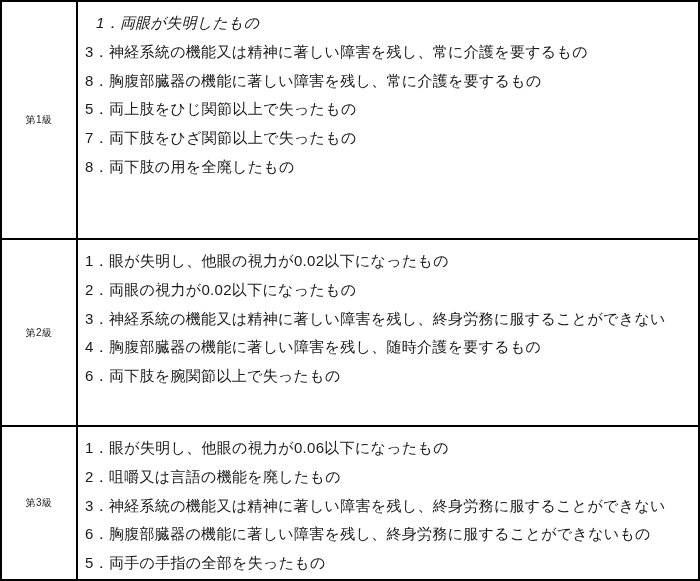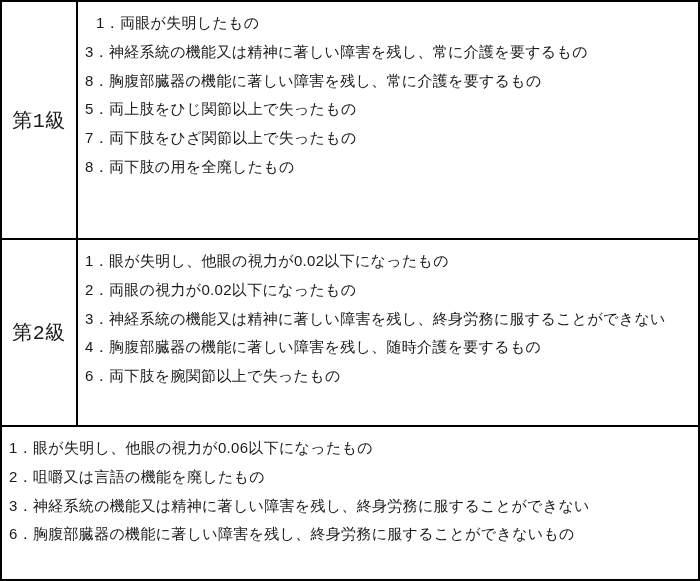--- a/index.html
+++ b/index.html
@@ -29,40 +29,40 @@
   .row-2 { height: 187px; }
   .row-3 { height: 152px; }
 
   .grade-cell {
     width: 76px;
     min-width: 76px;
     border-right: 2px solid #000000;
     display: flex;
     align-items: center;
     justify-content: center;
-    font-size: 20px;
+    font-size: 10px;
     letter-spacing: 0.5px;
-    font-family: Liberation Mono, monospace;
   }
 
   .criteria-cell {
     flex: 1;
     padding: 7px 2px 0 7px;
     overflow: hidden;
   }
 
   .criteria-line {
     line-height: 28.8px;
     font-size: 15px;
     white-space: nowrap;
     letter-spacing: 0.3px;
   }
 
   .criteria-line.indent {
     padding-left: 11px;
+    font-style: italic;
   }
 </style>
 </head>
 <body>
 
 <div class="table-wrap">
 
   <div class="grade-row row-1">
     <div class="grade-cell">第1級</div>
     <div class="criteria-cell">
@@ -80,21 +80,23 @@
     <div class="criteria-cell">
       <div class="criteria-line">1．眼が失明し、他眼の視力が0.02以下になったもの</div>
       <div class="criteria-line">2．両眼の視力が0.02以下になったもの</div>
       <div class="criteria-line">3．神経系統の機能又は精神に著しい障害を残し、終身労務に服することができない</div>
       <div class="criteria-line">4．胸腹部臓器の機能に著しい障害を残し、随時介護を要するもの</div>
       <div class="criteria-line">6．両下肢を腕関節以上で失ったもの</div>
     </div>
   </div>
 
   <div class="grade-row row-3">
+    <div class="grade-cell">第3級</div>
     <div class="criteria-cell">
       <div class="criteria-line">1．眼が失明し、他眼の視力が0.06以下になったもの</div>
       <div class="criteria-line">2．咀嚼又は言語の機能を廃したもの</div>
       <div class="criteria-line">3．神経系統の機能又は精神に著しい障害を残し、終身労務に服することができない</div>
       <div class="criteria-line">6．胸腹部臓器の機能に著しい障害を残し、終身労務に服することができないもの</div>
+      <div class="criteria-line">5．両手の手指の全部を失ったもの</div>
     </div>
   </div>
 
 </div>
 
 </body></html>

